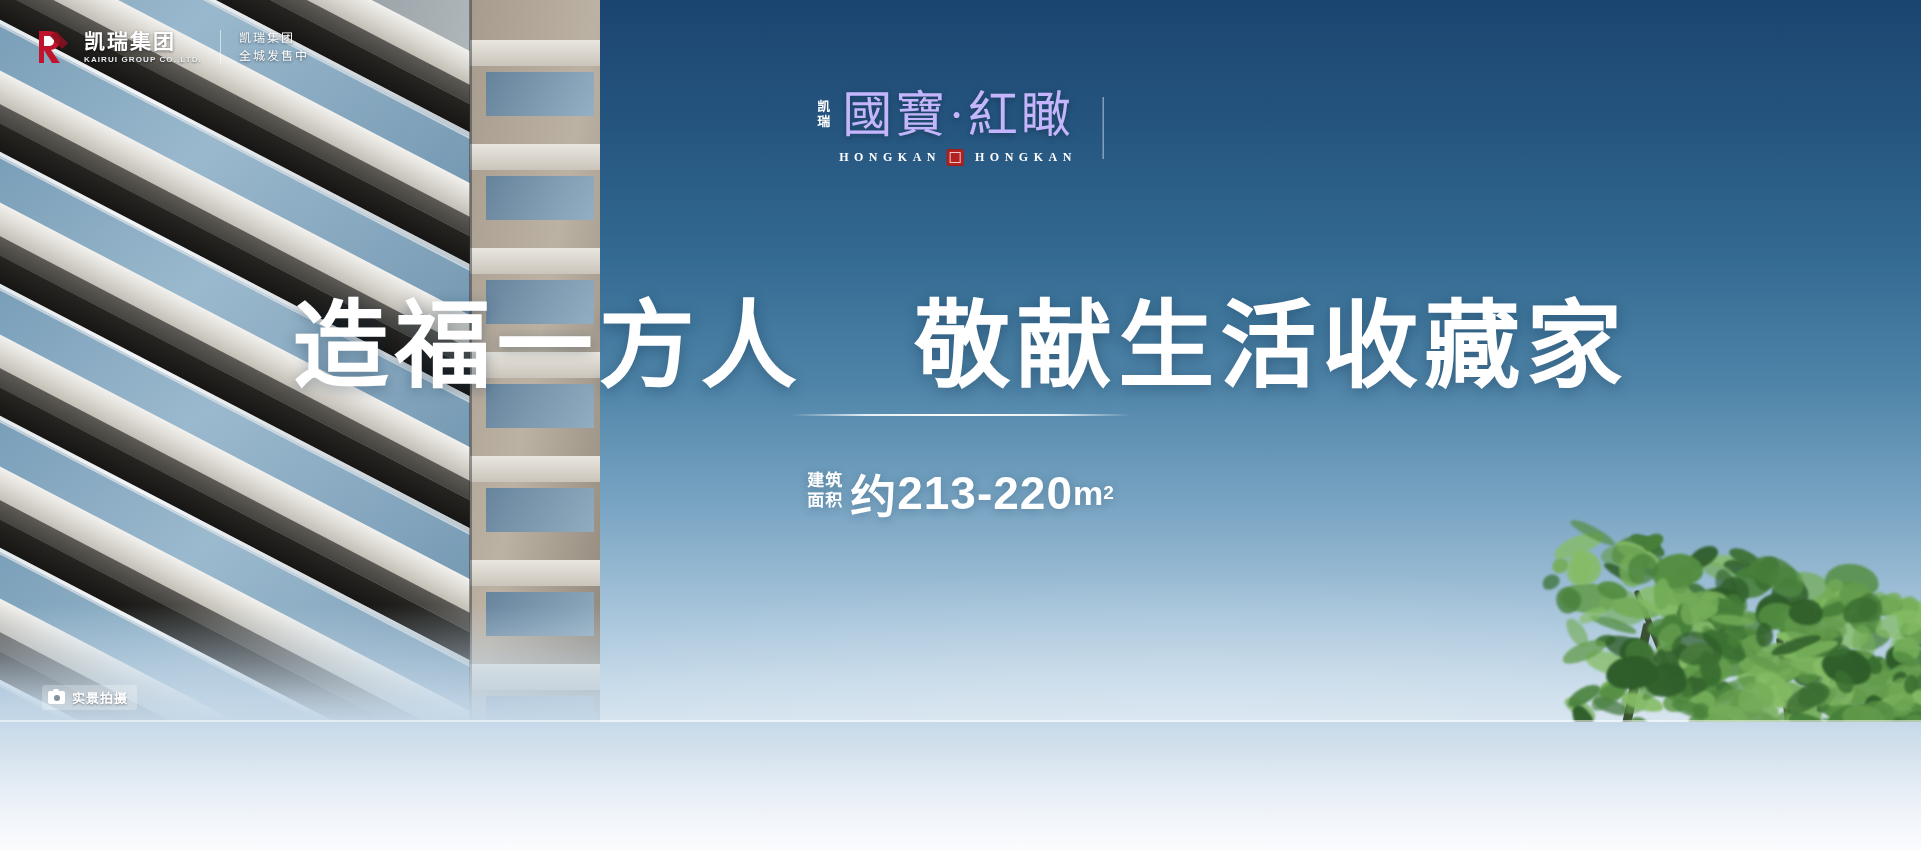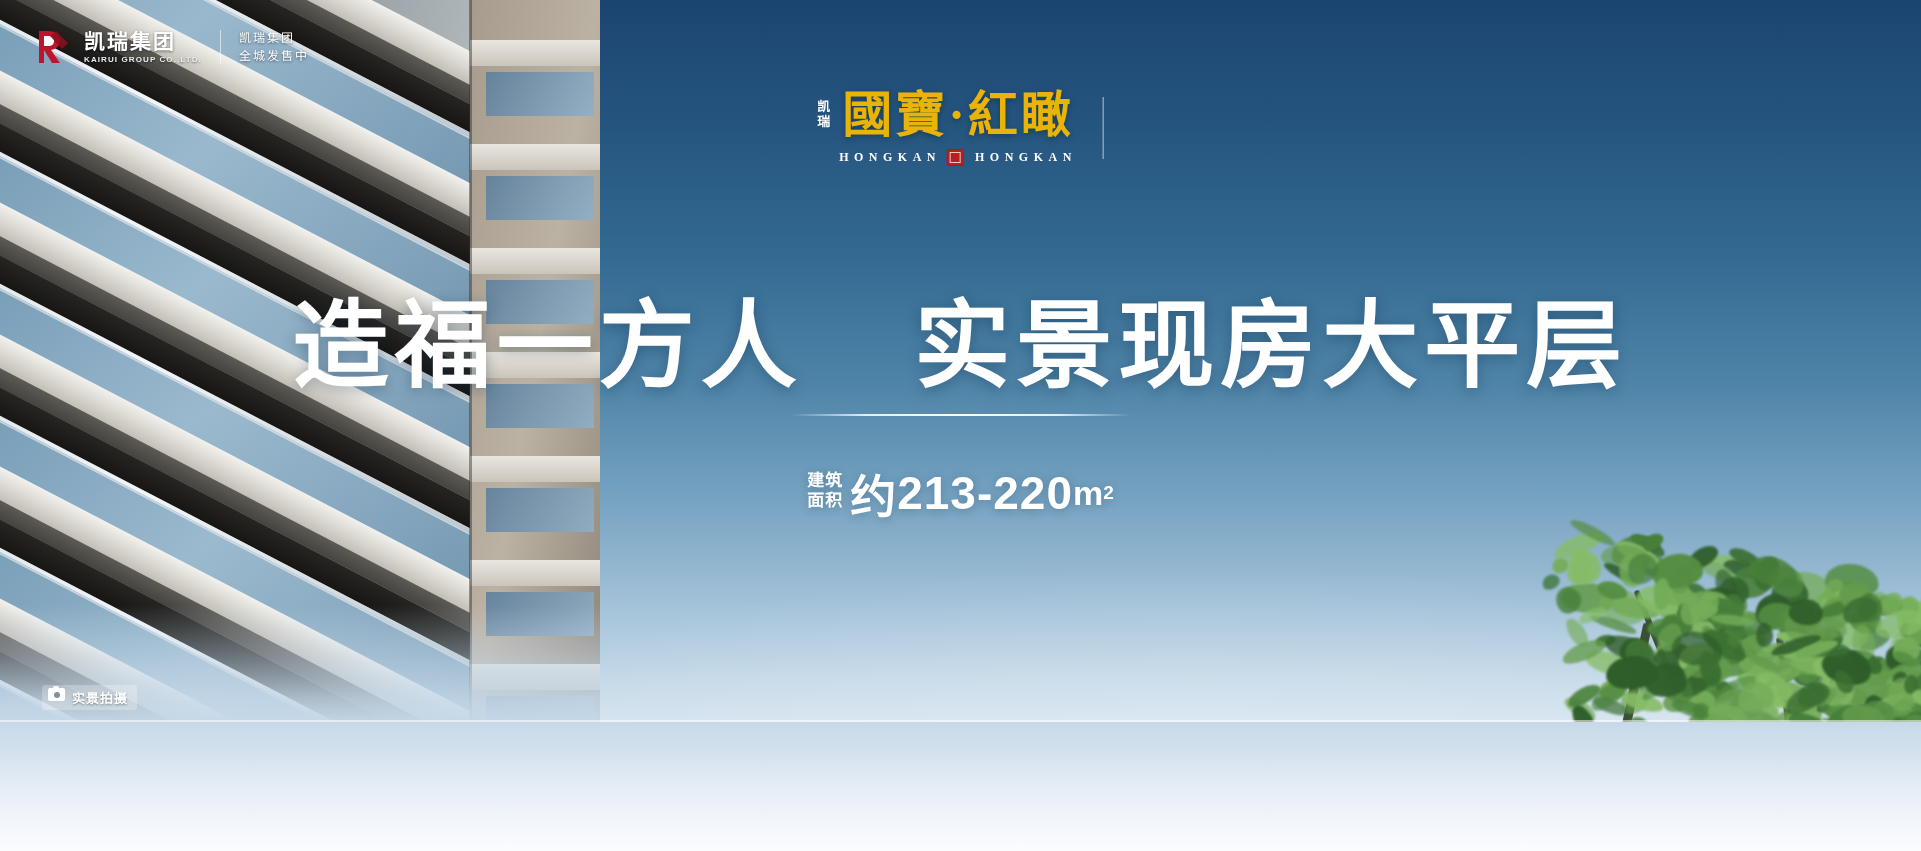--- a/index.html
+++ b/index.html
@@ -178,21 +178,21 @@
   .brand-left { display:flex; align-items:flex-start; gap:8px; }
   .brand-prefix {
     display:flex; flex-direction:column;
     font-size:13px; font-weight:700; color:#fff;
     line-height:1.12; letter-spacing:1px;
     padding-top:10px;
   }
   .brand-main-wrap { display:flex; flex-direction:column; align-items:center; }
   .brand-main {
     font-family:"Liberation Serif","DejaVu Serif",serif;
-    font-size:50px; font-weight:700; color:#eab308;
+    font-size:50px; font-weight:400; color:#c4b5fd;
     letter-spacing:3px; line-height:1;
     text-shadow:0 2px 6px rgba(0,0,0,.30);
   }
   .brand-roman {
     display:flex; align-items:center; gap:0;
     margin-top:9px;
     font-family:"Liberation Serif","DejaVu Serif",serif;
     font-size:12px; color:#ffffff;
     letter-spacing:5.5px; font-weight:600;
   }
@@ -274,21 +274,21 @@
     font-size:40px; font-weight:500; color:#ffffff;
     letter-spacing:5px;
     text-shadow:0 2px 10px rgba(20,55,85,.28);
     z-index:25;
   }
   .dot { font-size:30px; margin:0 10px; }
 
   
   .photo-badge {
     position:absolute; left:42px; top:685px;
-    display:flex; align-items:flex-start; gap:7px;
+    display:flex; align-items:center; gap:7px;
     padding:3px 9px 3px 6px;
     background:rgba(255,255,255,.26);
     border-radius:3px;
     z-index:30;
   }
   .cam {
     width:17px; height:13px; position:relative;
     background:#ffffff; border-radius:2px; flex:0 0 auto;
   }
   .cam::before {
@@ -732,21 +732,21 @@
           <span>HONGKAN</span>
         </div>
       </div>
     </div>
     <div class="lock-div"></div>
   </div>
 
   <div class="headline">
     <span>造福一方人</span>
     <span class="gap"></span>
-    <span>实景现房大平层</span>
+    <span>敬献生活收藏家</span>
   </div>
 
   <div class="divider"></div>
 
   <div class="subtitle">
     <div class="sub-tag">
       <span>建筑</span>
       <span>面积</span>
     </div>
     <span class="sub-main">约</span>

